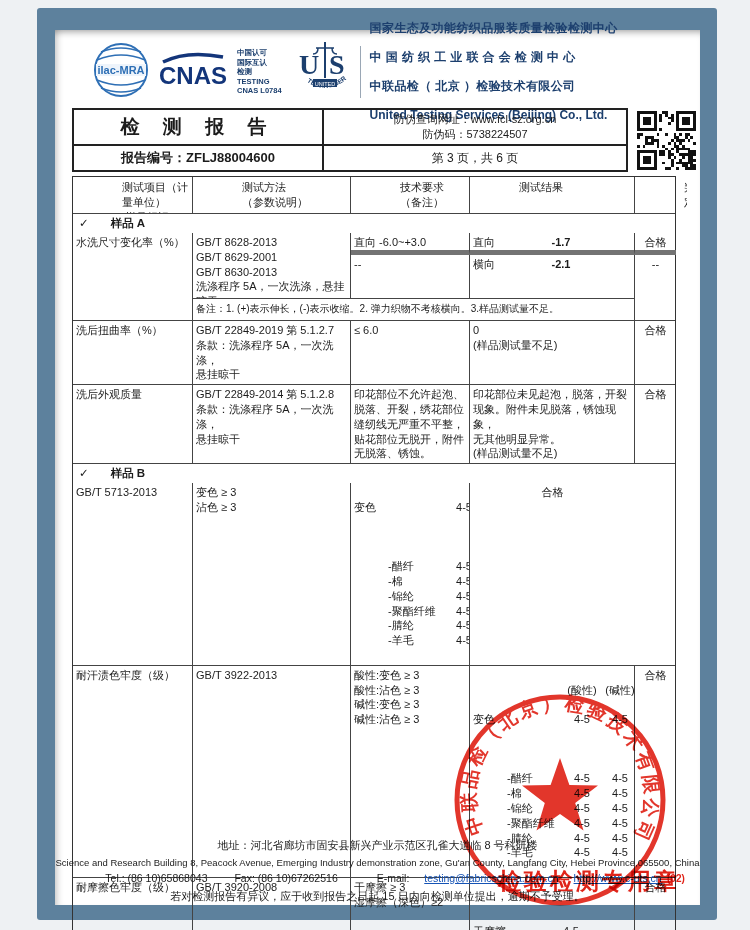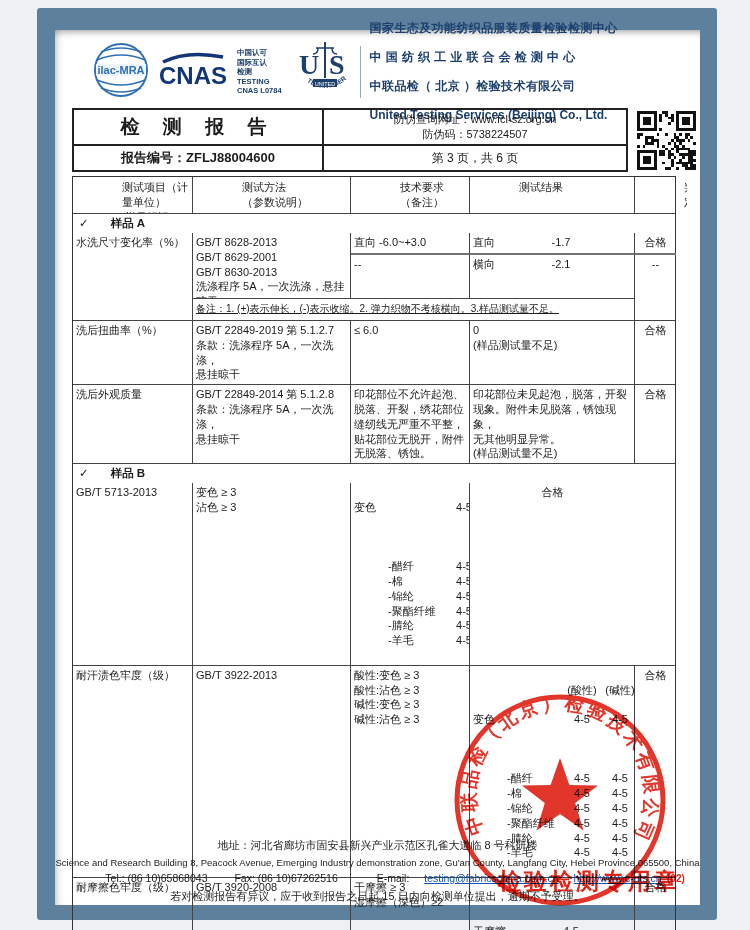--- a/index.html
+++ b/index.html
@@ -26,30 +26,30 @@
   .tt-anti { border-bottom:2px solid #222; flex-direction:column; font-size:11px; line-height:15px; }
   .tt-no { border-right:2px solid #222; font-weight:bold; font-size:13px; }
   .tt-page { font-size:12px; }
   .qr { position:absolute; left:582px; top:81px; width:59px; height:59px; }
   
   .mt { position:absolute; left:17px; top:146px; width:604px; border:1px solid #333; font-size:11px; line-height:14.8px; }
   .g { display:grid; grid-template-columns:120px 158px 119px 165px 41px; border-bottom:1px solid #444; }
   .g:last-child { border-bottom:none; }
   .cell { padding:2px 3px; white-space:pre-line; overflow:hidden; }
   .br { border-right:1px solid #444; }
-  .bb { border-bottom:2px solid #737373; }
+  .bb { border-bottom:5px solid #737373; }
   .hdr { text-align:left; padding-top:3px; height:36px;margin-left:46px; }
   .band { height:19px; display:flex; align-items:center; padding-left:6px; font-size:11.5px; }
   .band b { margin-left:22px; }
   .verdict { text-align:center; padding-top:2px; }
   .row-washdim { grid-template-rows:22px 43px 22px; }
   .a-item{grid-area:1/1/4/2;} .a-method{grid-area:1/2/3/3;} .a-t1{grid-area:1/3/2/4;} .a-t2{grid-area:2/3/3/4;}
   .a-r1{grid-area:1/4/2/5;} .a-r2{grid-area:2/4/3/5;} .a-v1{grid-area:1/5/2/6;} .a-v2{grid-area:2/5/4/6;}
-  .a-rem{grid-area:3/2/4/5; border-top:1px solid #444; font-size:10px; padding-top:3px; white-space:nowrap;text-decoration:underline;}
-  .pair { display:flex; } .pair .lbl{width:58px;} .pair .val{width:60px; text-align:center;}
+  .a-rem{grid-area:3/2/4/5; border-top:1px solid #444; font-size:10px; padding-top:3px; white-space:nowrap;}
+  .pair { display:flex; } .pair .lbl{width:58px;} .pair .val{width:60px; text-align:center;font-weight:bold;}
   .frow { display:flex; } .fc1{width:34px; flex:none;} .fc2{width:56px; flex:none;} .fcv{width:40px; flex:none; text-align:center;}
   .fa,.fb{width:38px; flex:none; text-align:center;}
   .phead { display:flex; } .phead .sp{width:90px; flex:none;}
   .rb1{width:56px; flex:none;} .rbsp{width:20px; flex:none;} .rbv{width:44px; flex:none; text-align:center;}
   
   .footer { position:absolute; left:0; top:806px; width:645px; text-align:center; }
   .f-addr { font-size:11px; margin-top:2px; }
   .f-en { font-size:9.5px; margin-top:4px; white-space:nowrap; }
   .f-tel { font-size:10.5px; margin-top:4px; }
   .f-tel span { margin:0 12px; }

